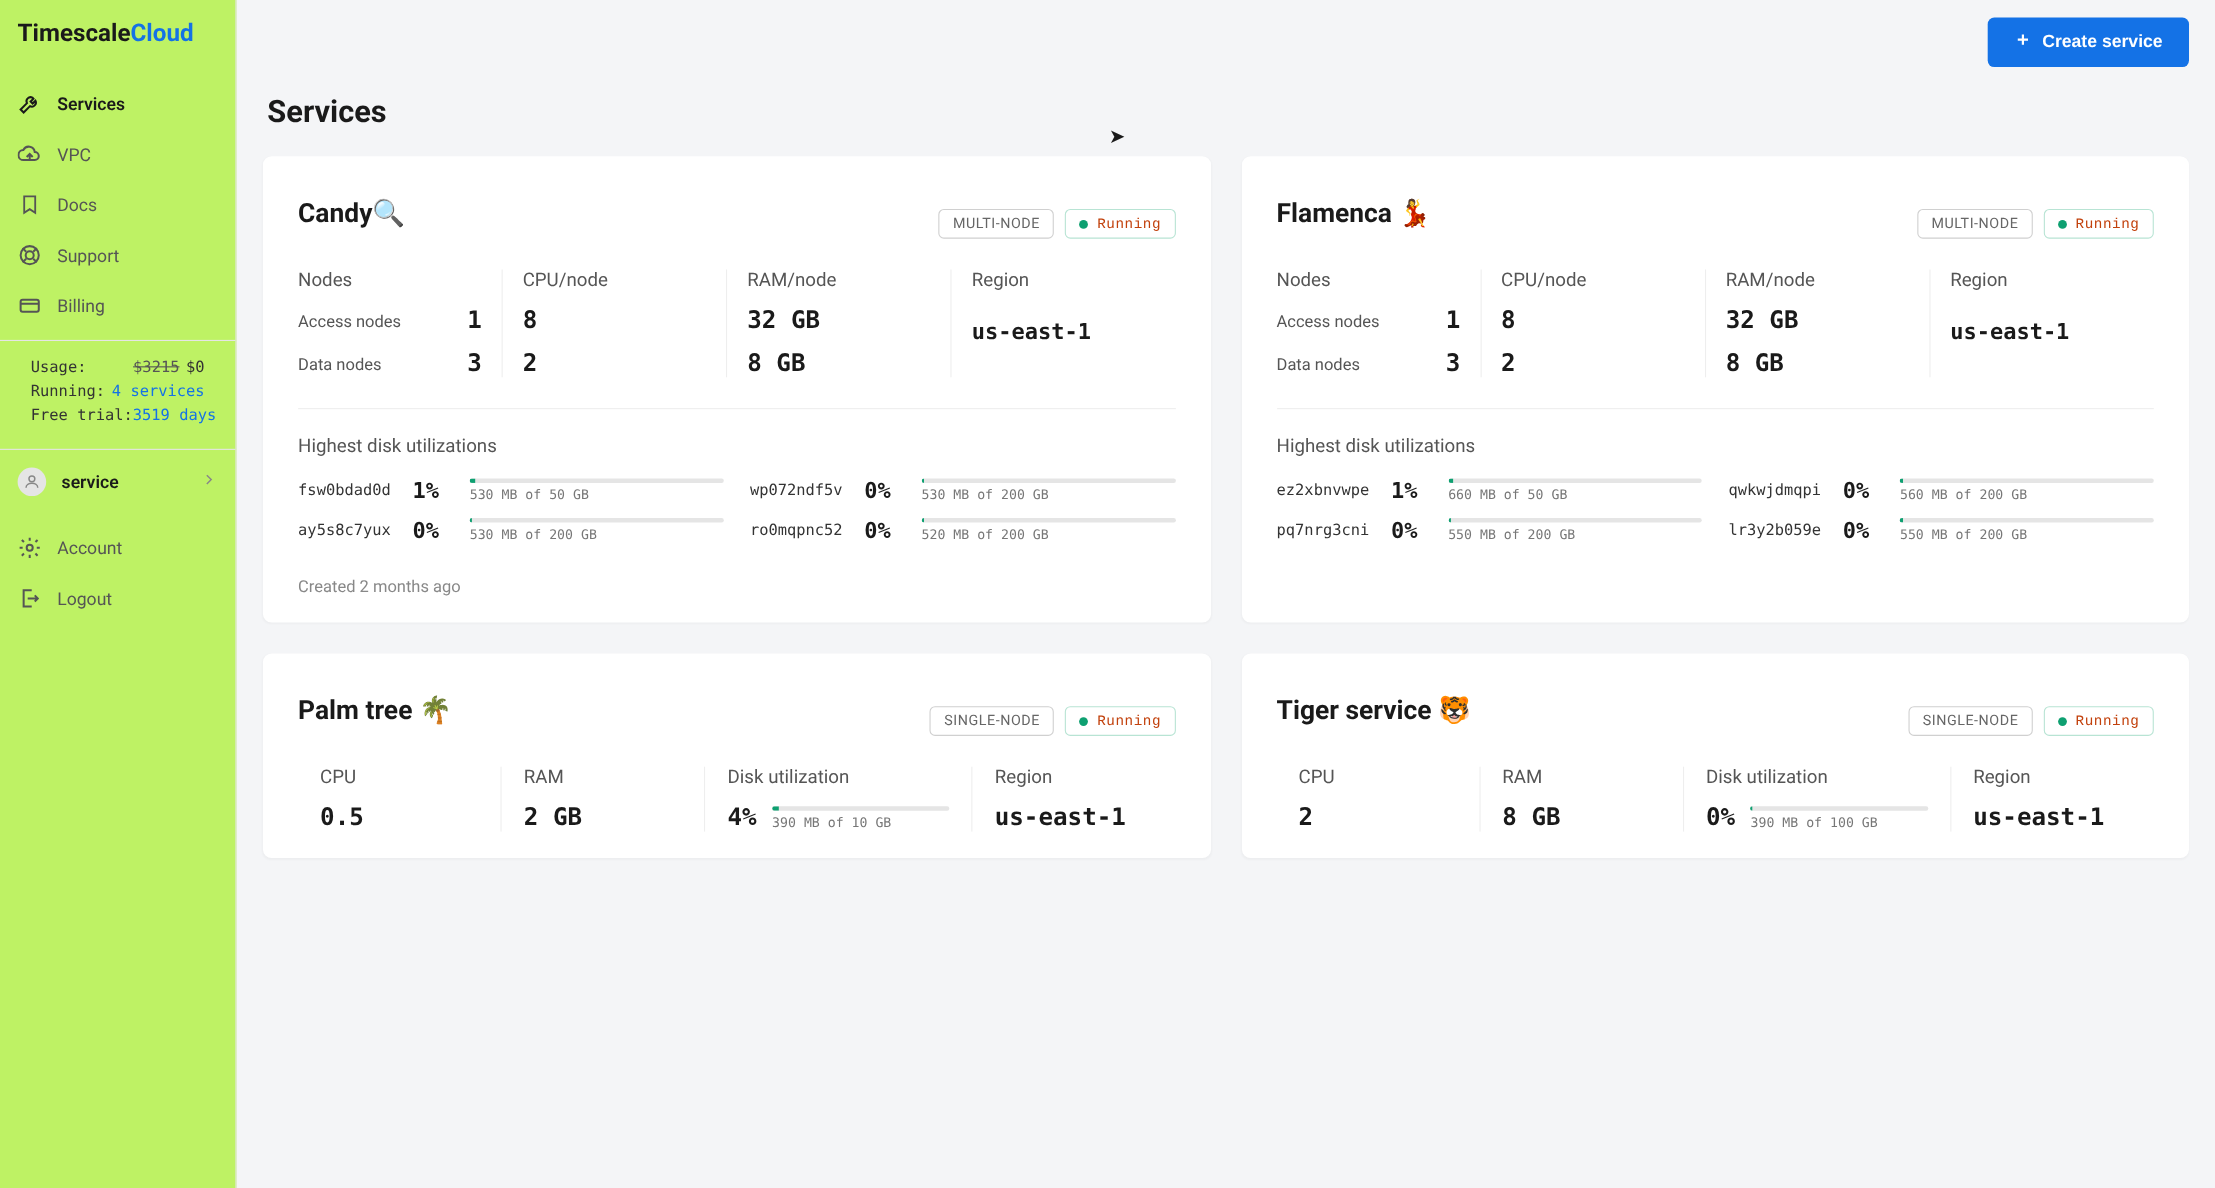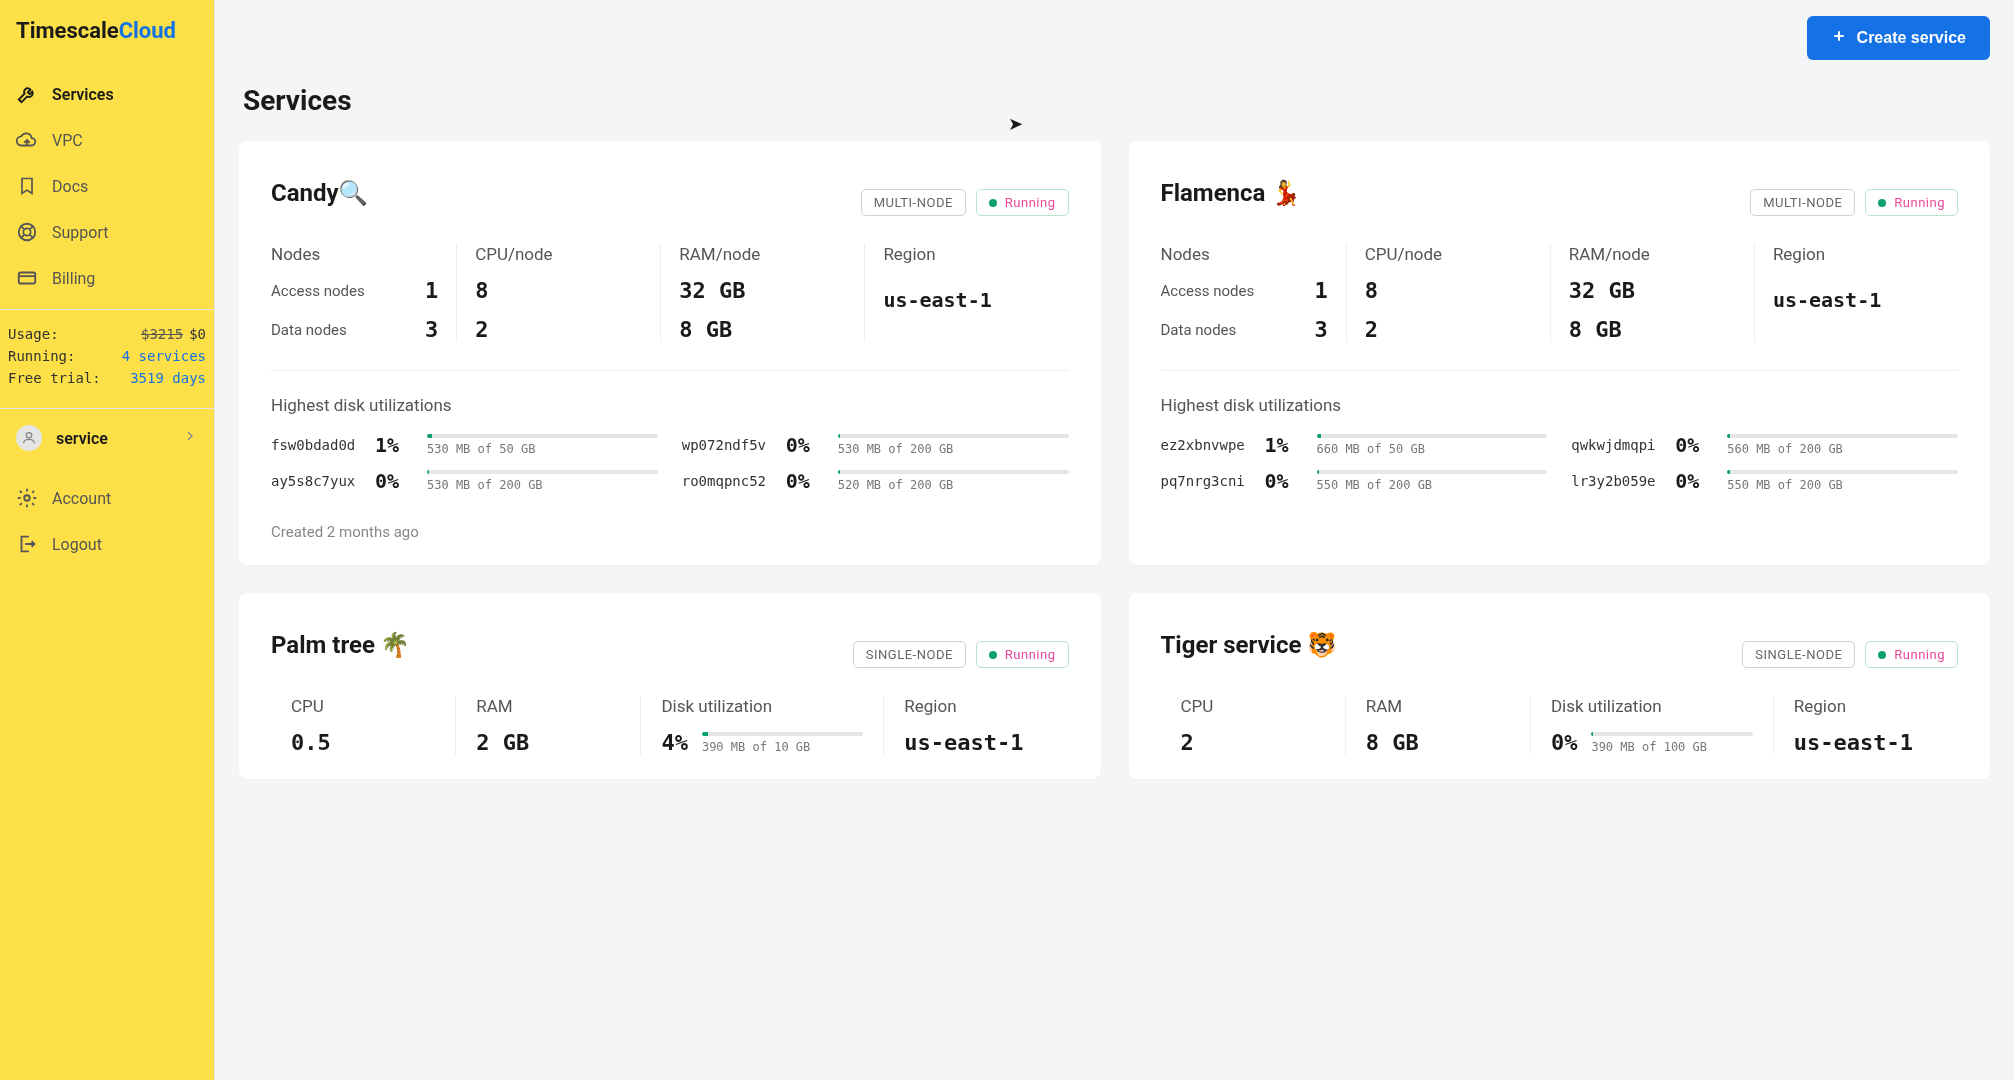--- a/index.html
+++ b/index.html
@@ -1,43 +1,43 @@
 <!DOCTYPE html>
 <html><head>
 <meta charset="utf-8">
 <style>
 * { margin: 0; padding: 0; box-sizing: border-box; }
 body { font-family: -apple-system, BlinkMacSystemFont, "Segoe UI", Roboto, sans-serif; background: #f4f5f7; color: #1a1a1a; }
 .app { display: flex; min-height: 100vh; }
-.sidebar { width: 215px; background: #fde047; border-right: 1px solid #e5e5e5; display: flex; flex-direction: column; }
+.sidebar { width: 215px; background: #bef264; border-right: 1px solid #e5e5e5; display: flex; flex-direction: column; }
 .logo { padding: 18px 16px 28px; font-size: 22px; font-weight: 700; color: #1a1a1a; }
 .logo .cloud { color: #1472e6; }
 .nav { flex: 0 0 auto; border-bottom: 1px solid #e5e5e5; padding-bottom: 8px; }
 .nav-item { display: flex; align-items: center; gap: 14px; padding: 12px 16px; cursor: pointer; color: #555; font-size: 16px; }
 .nav-item.active { color: #1a1a1a; font-weight: 600; }
 .nav-item .icon { width: 22px; height: 22px; flex: 0 0 22px; display:flex; align-items:center; justify-content:center; }
-.usage { padding: 16px 8px; font-family: ui-monospace, Menlo, monospace; font-size: 14px; border-bottom: 1px solid #e5e5e5; color:#333; }
+.usage { padding: 16px 28px; font-family: ui-monospace, Menlo, monospace; font-size: 14px; border-bottom: 1px solid #e5e5e5; color:#333; }
 .usage-row { display:flex; justify-content:space-between; margin-bottom: 6px; white-space: nowrap; }
 .usage .strike { text-decoration: line-through; color: #555; margin-right: 6px; }
 .usage .link { color: #1472e6; }
 .profile { display:flex; align-items:center; gap:14px; padding: 16px; cursor:pointer; }
 .avatar { width: 26px; height: 26px; border-radius: 50%; background:#e5e5e5; display:flex; align-items:center; justify-content:center; }
 .profile .name { font-weight: 600; flex:1; }
 .lower-nav { padding: 8px 0; }
 .main { flex: 1; padding: 16px 24px 40px; }
 .topbar { display:flex; justify-content: flex-end; margin-bottom: 24px; }
 .btn-primary { background:#1472e6; color:#fff; border:none; border-radius:6px; padding: 12px 24px; font-size:16px; font-weight:700; display:flex; align-items:center; gap:10px; cursor:pointer; }
 .page-title { font-size: 28px; font-weight: 700; margin: 0 0 24px 4px; }
 .cards { display:grid; grid-template-columns: 1fr 1fr; gap: 28px; }
 .card { background:#fff; border-radius: 8px; padding: 28px 32px 24px; box-shadow: 0 1px 2px rgba(0,0,0,0.03); }
 .card-head { display:flex; align-items:center; justify-content: space-between; margin-bottom: 28px; }
 .card-title { font-size: 24px; font-weight: 700; display:flex; align-items:center; gap:4px; }
 .badges { display:flex; gap: 10px; margin-top: 20px; }
 .badge { border: 1px solid #d0d0d0; border-radius: 5px; padding: 5px 12px; font-size: 13px; color:#666; letter-spacing: 0.5px; }
-.badge.status { color: #ec4899; border-color: #b8e4d4; display:flex; align-items:center; gap:8px; }
+.badge.status { color: #c2410c; border-color: #b8e4d4; display:flex; align-items:center; gap:8px;font-family:Liberation Mono, monospace; }
 .dot { width:8px; height:8px; border-radius:50%; background:#0ea071; display:inline-block; }
 .stats { display:flex; border-bottom: 1px solid #eee; padding-bottom: 28px; margin-bottom: 24px; }
 .stat-col { flex: 1; border-left: 1px solid #eee; padding: 0 18px; }
 .stat-col:first-child { border-left: none; padding-left: 0; }
 .stat-label { color:#555; font-size: 17px; margin-bottom: 14px; }
 .stat-row { display:flex; justify-content:space-between; align-items:center; margin-bottom: 14px; }
 .stat-row:last-child { margin-bottom: 0; gap: 27px; }
 .stat-sublabel { color:#555; font-size: 15px; }
 .stat-big { font-family: ui-monospace, Menlo, monospace; font-size: 22px; font-weight: 600; }
 .stat-region { font-family: ui-monospace, Menlo, monospace; font-size: 20px; font-weight: 700; margin-top: 24px; }

